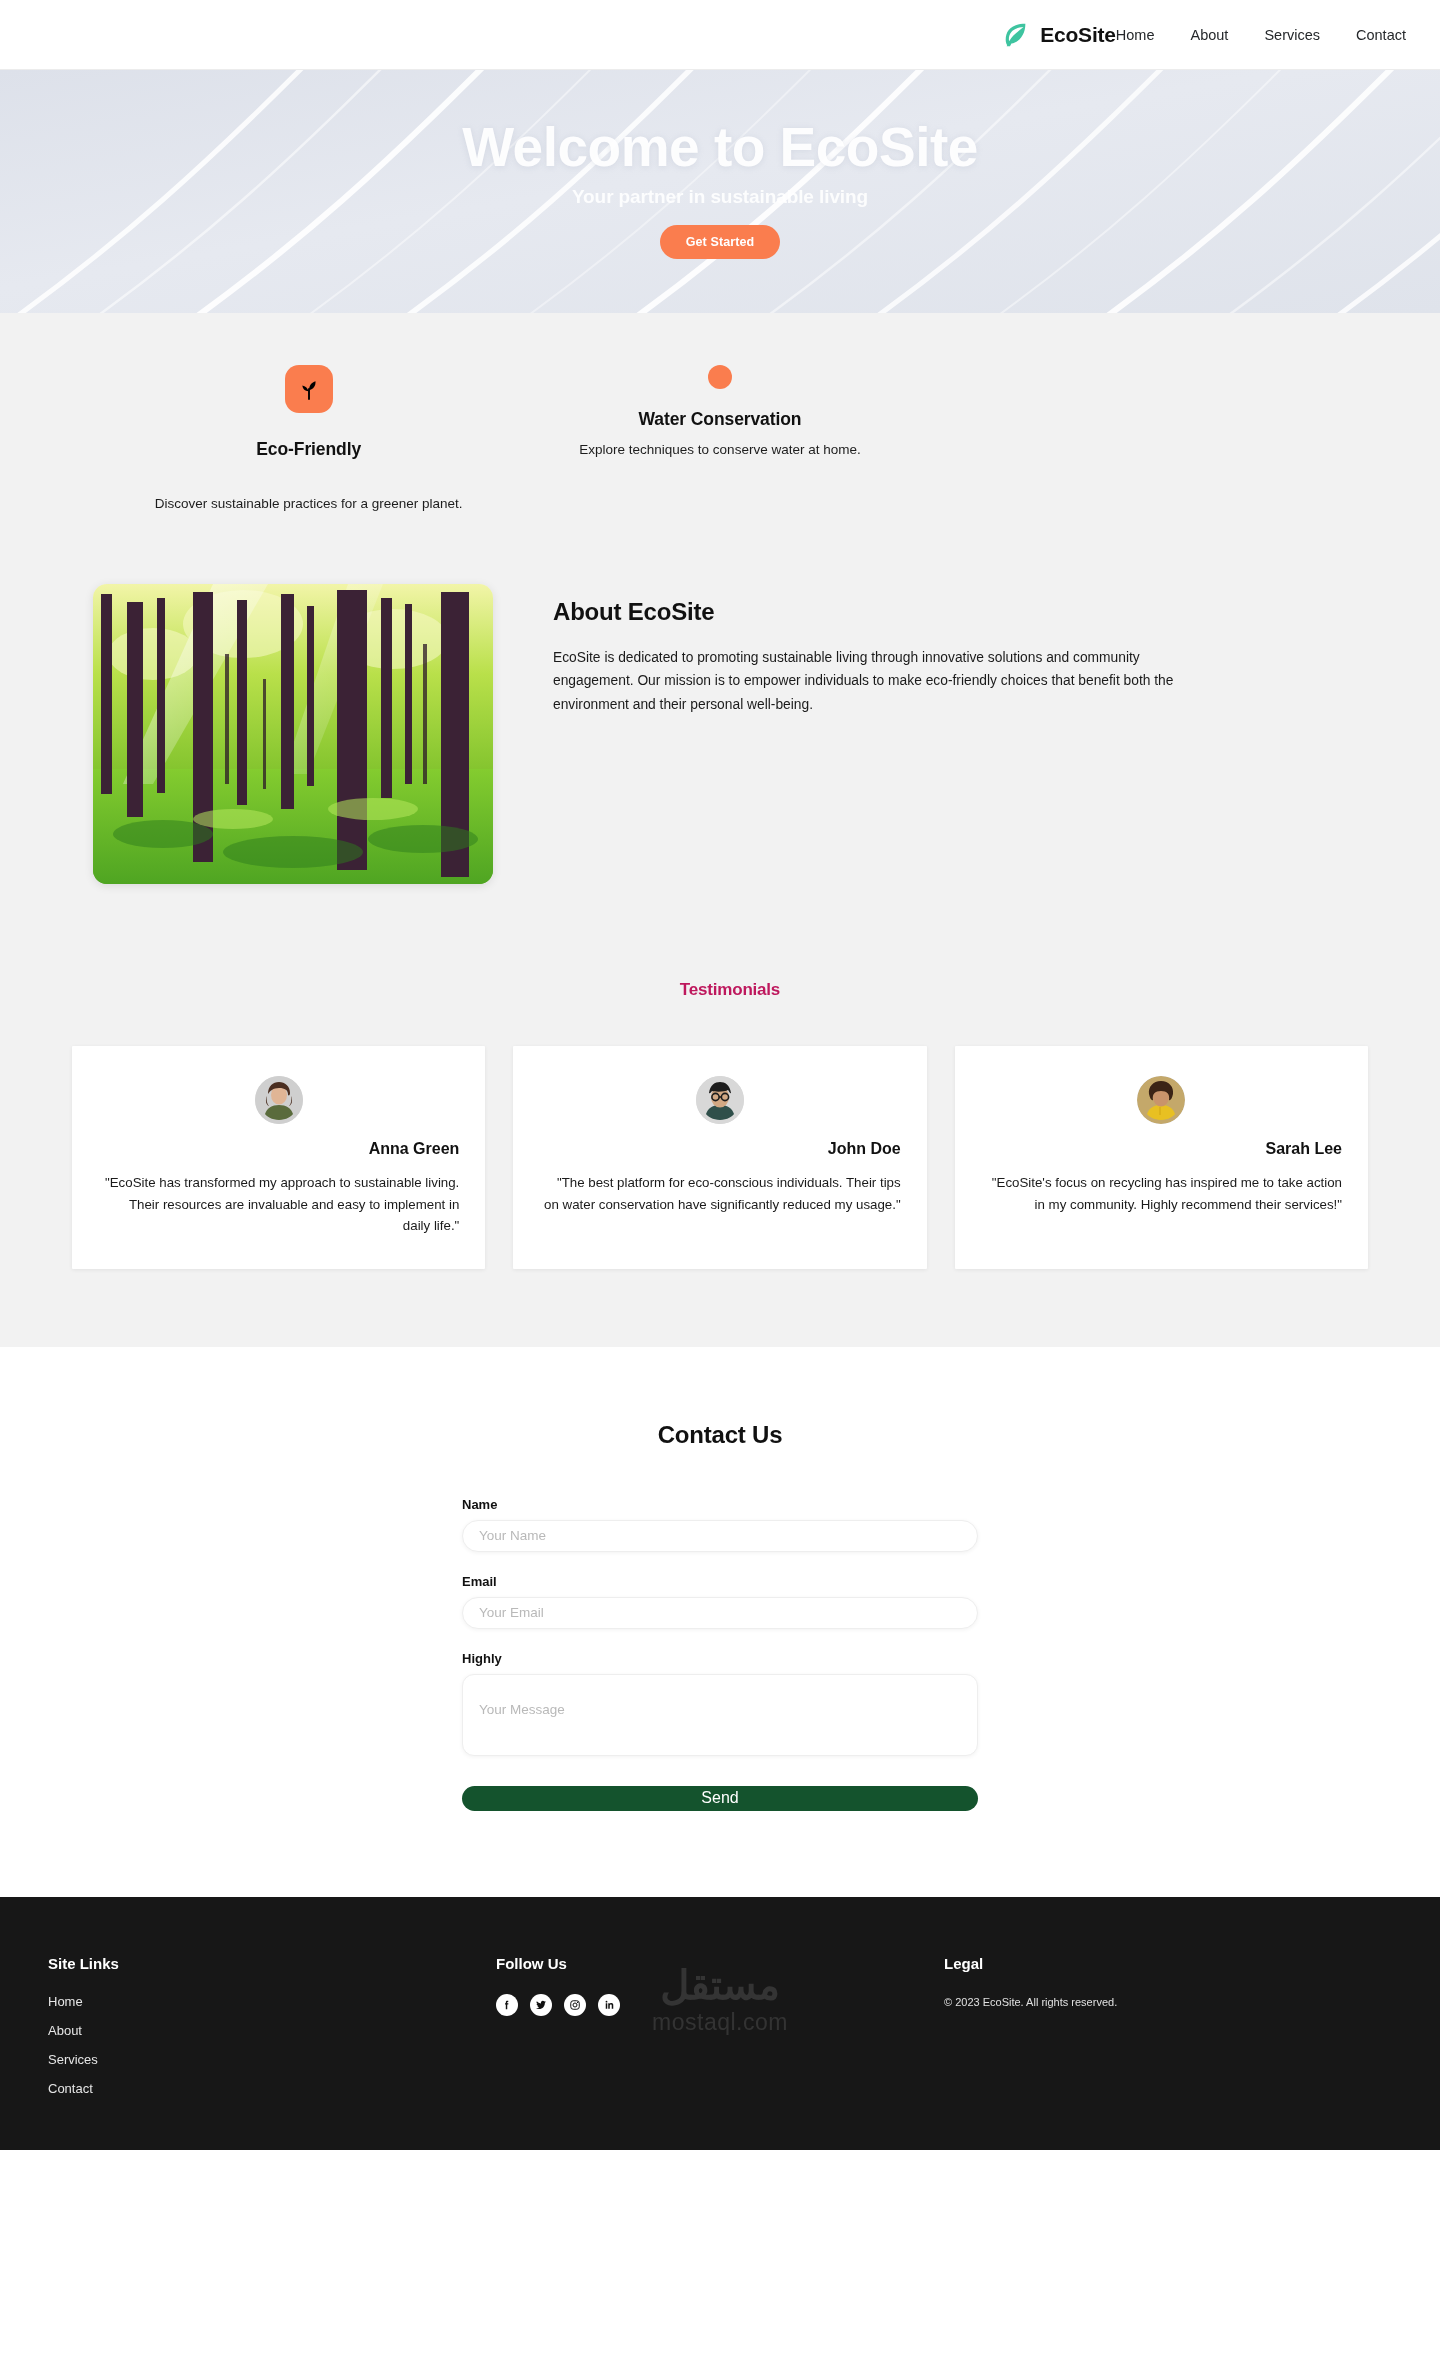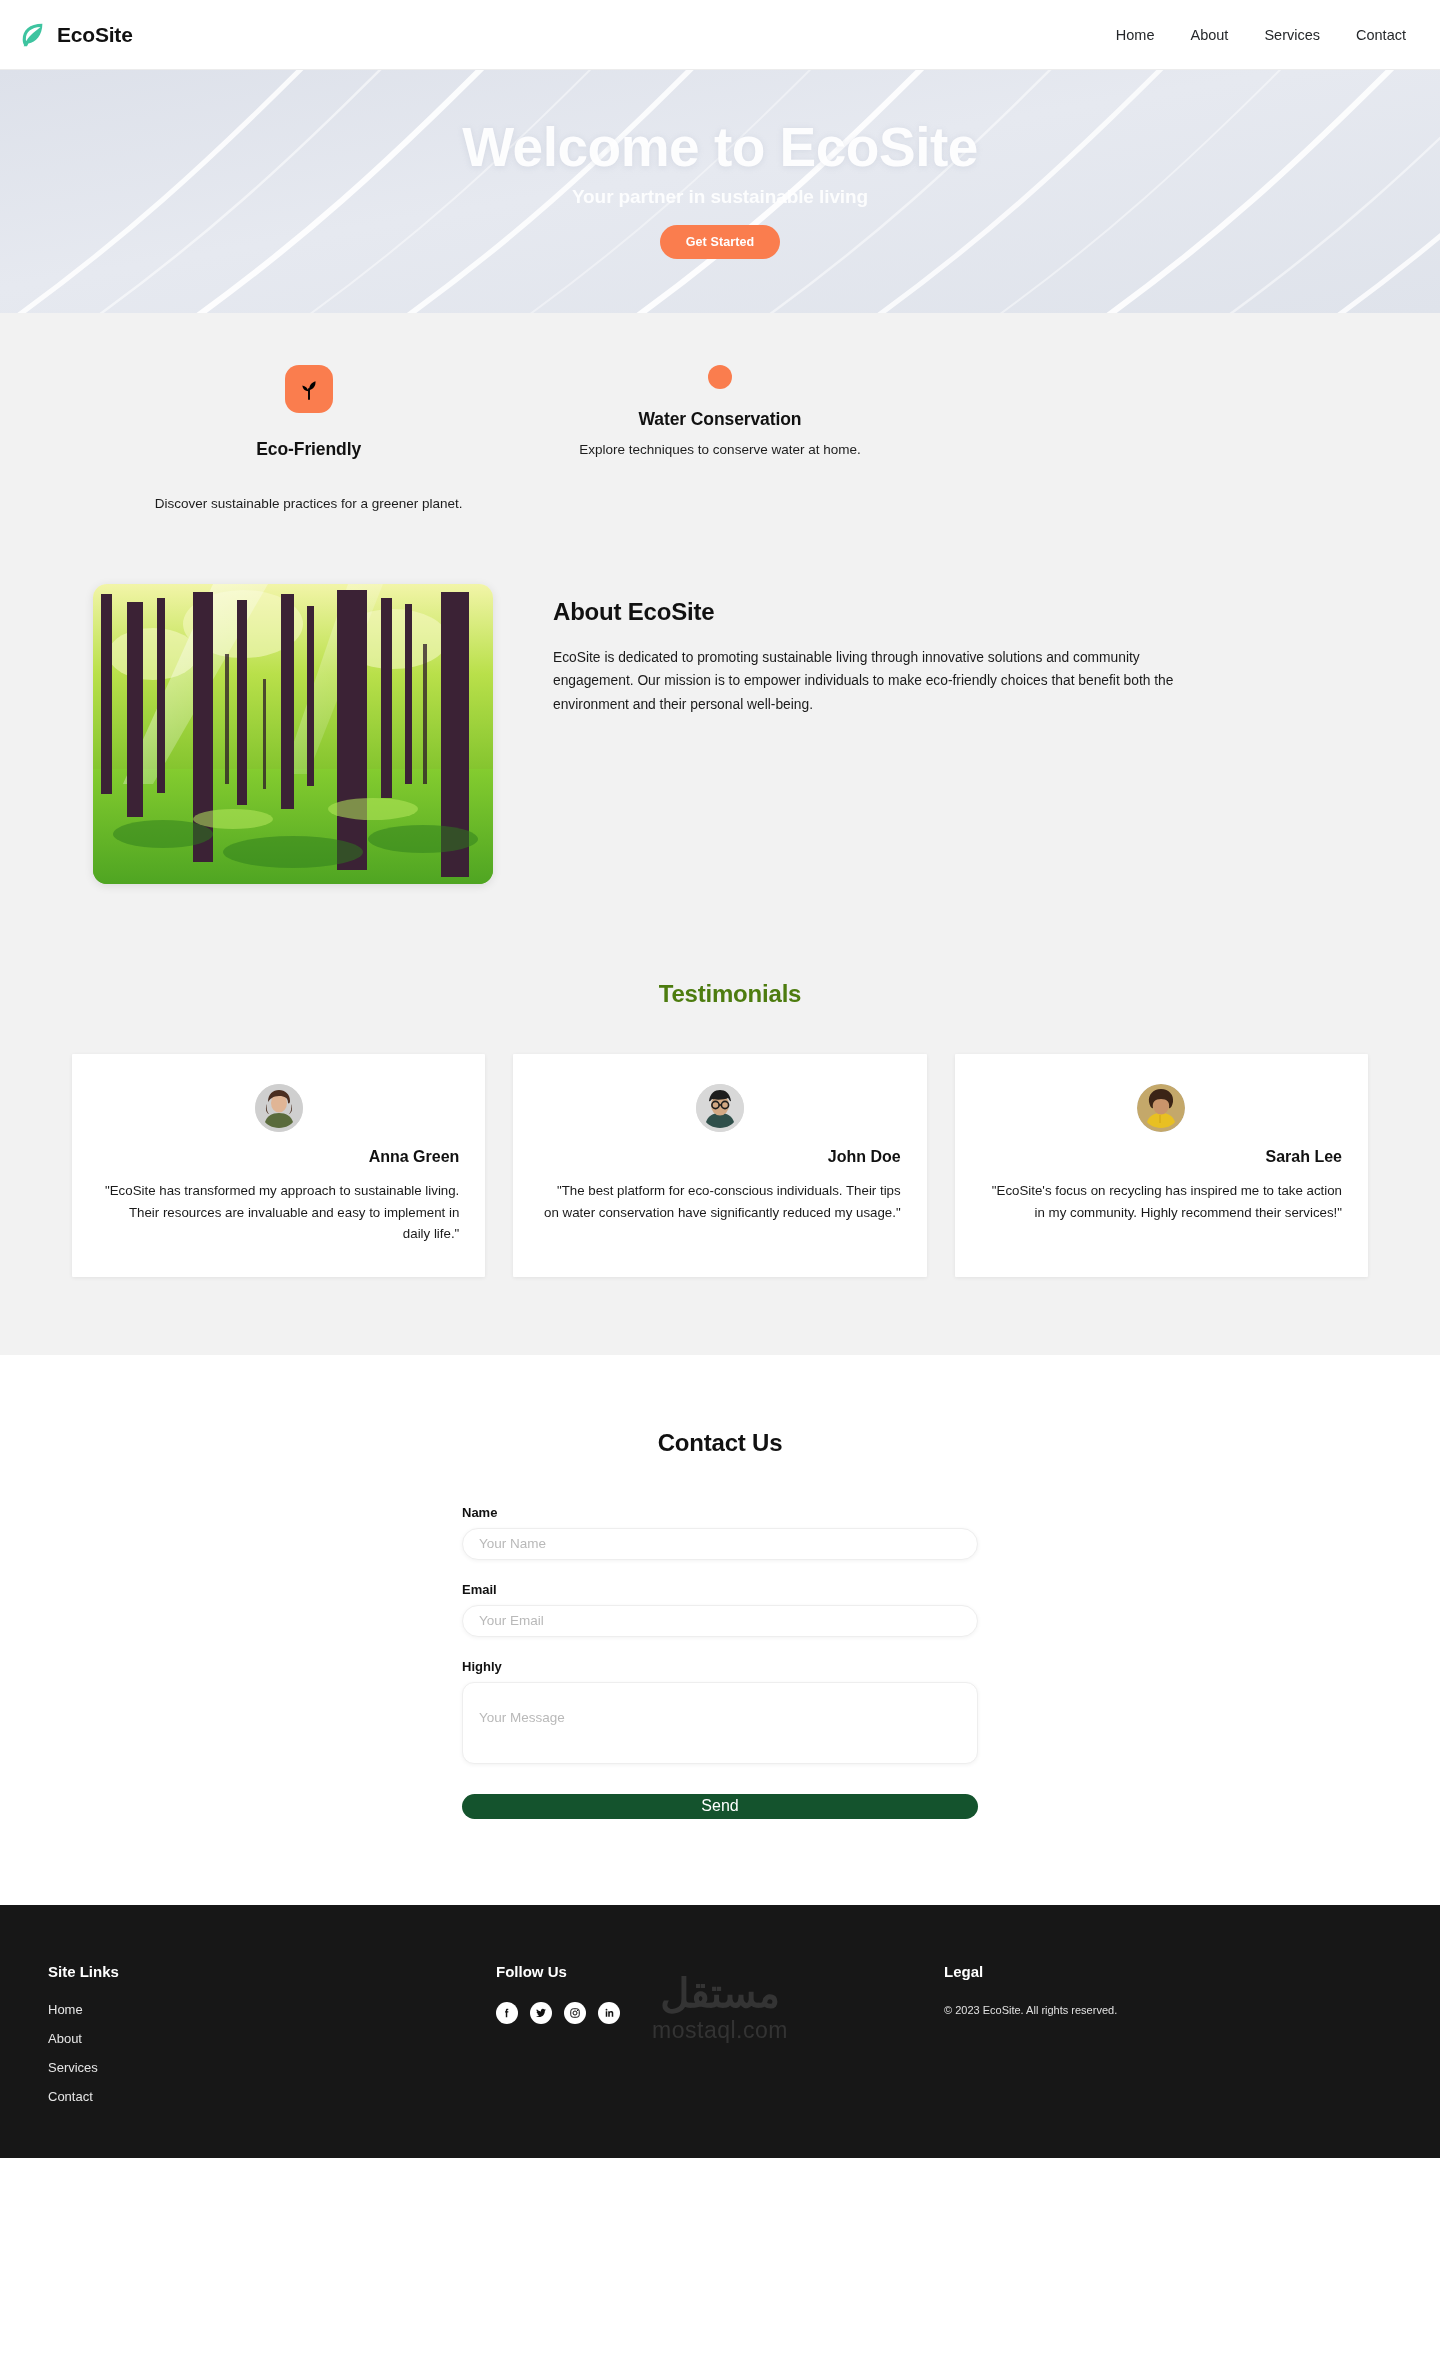--- a/index.html
+++ b/index.html
@@ -12,26 +12,25 @@
   }
   body { width: 1440px; overflow-x: hidden; }
 
   
   .navbar {
     height: 70px;
     width: 1440px;
     background: #ffffff;
     display: flex;
     align-items: center;
-    justify-content: space-between;
+    justify-content: flex-end;
     padding: 0 34px 0 18px;
     border-bottom: 1px solid #ececec;
     position: relative;
     z-index: 5;
-    gap: 44px;
   }
   .brand { display: flex; align-items: center; gap: 9px; }
   .brand-mark { width: 30px; height: 30px; display: block; }
   .brand-name {
     font-size: 21px;
     font-weight: bold;
     letter-spacing: -0.2px;
     color: #111;
   }
   .nav-links { display: flex; align-items: center; gap: 36px; }
@@ -174,23 +173,23 @@
   }
 
   
   .testimonials {
     background: #f2f2f2;
     width: 1440px;
     padding: 0 0 78px 0;
   }
   .testimonials-title {
     text-align: center;
-    font-size: 24px;
-    font-weight: bold;
-    color: #4d7c0f;
+    font-size: 17px;
+    font-weight: bold;
+    color: #be185d;
     margin-bottom: 46px;
     letter-spacing: -0.2px;
     padding-left: 20px;
   }
   .testimonials-grid {
     display: grid;
     grid-template-columns: repeat(3, 1fr);
     gap: 28px;
     max-width: 1392px;
     margin: 0 auto;

